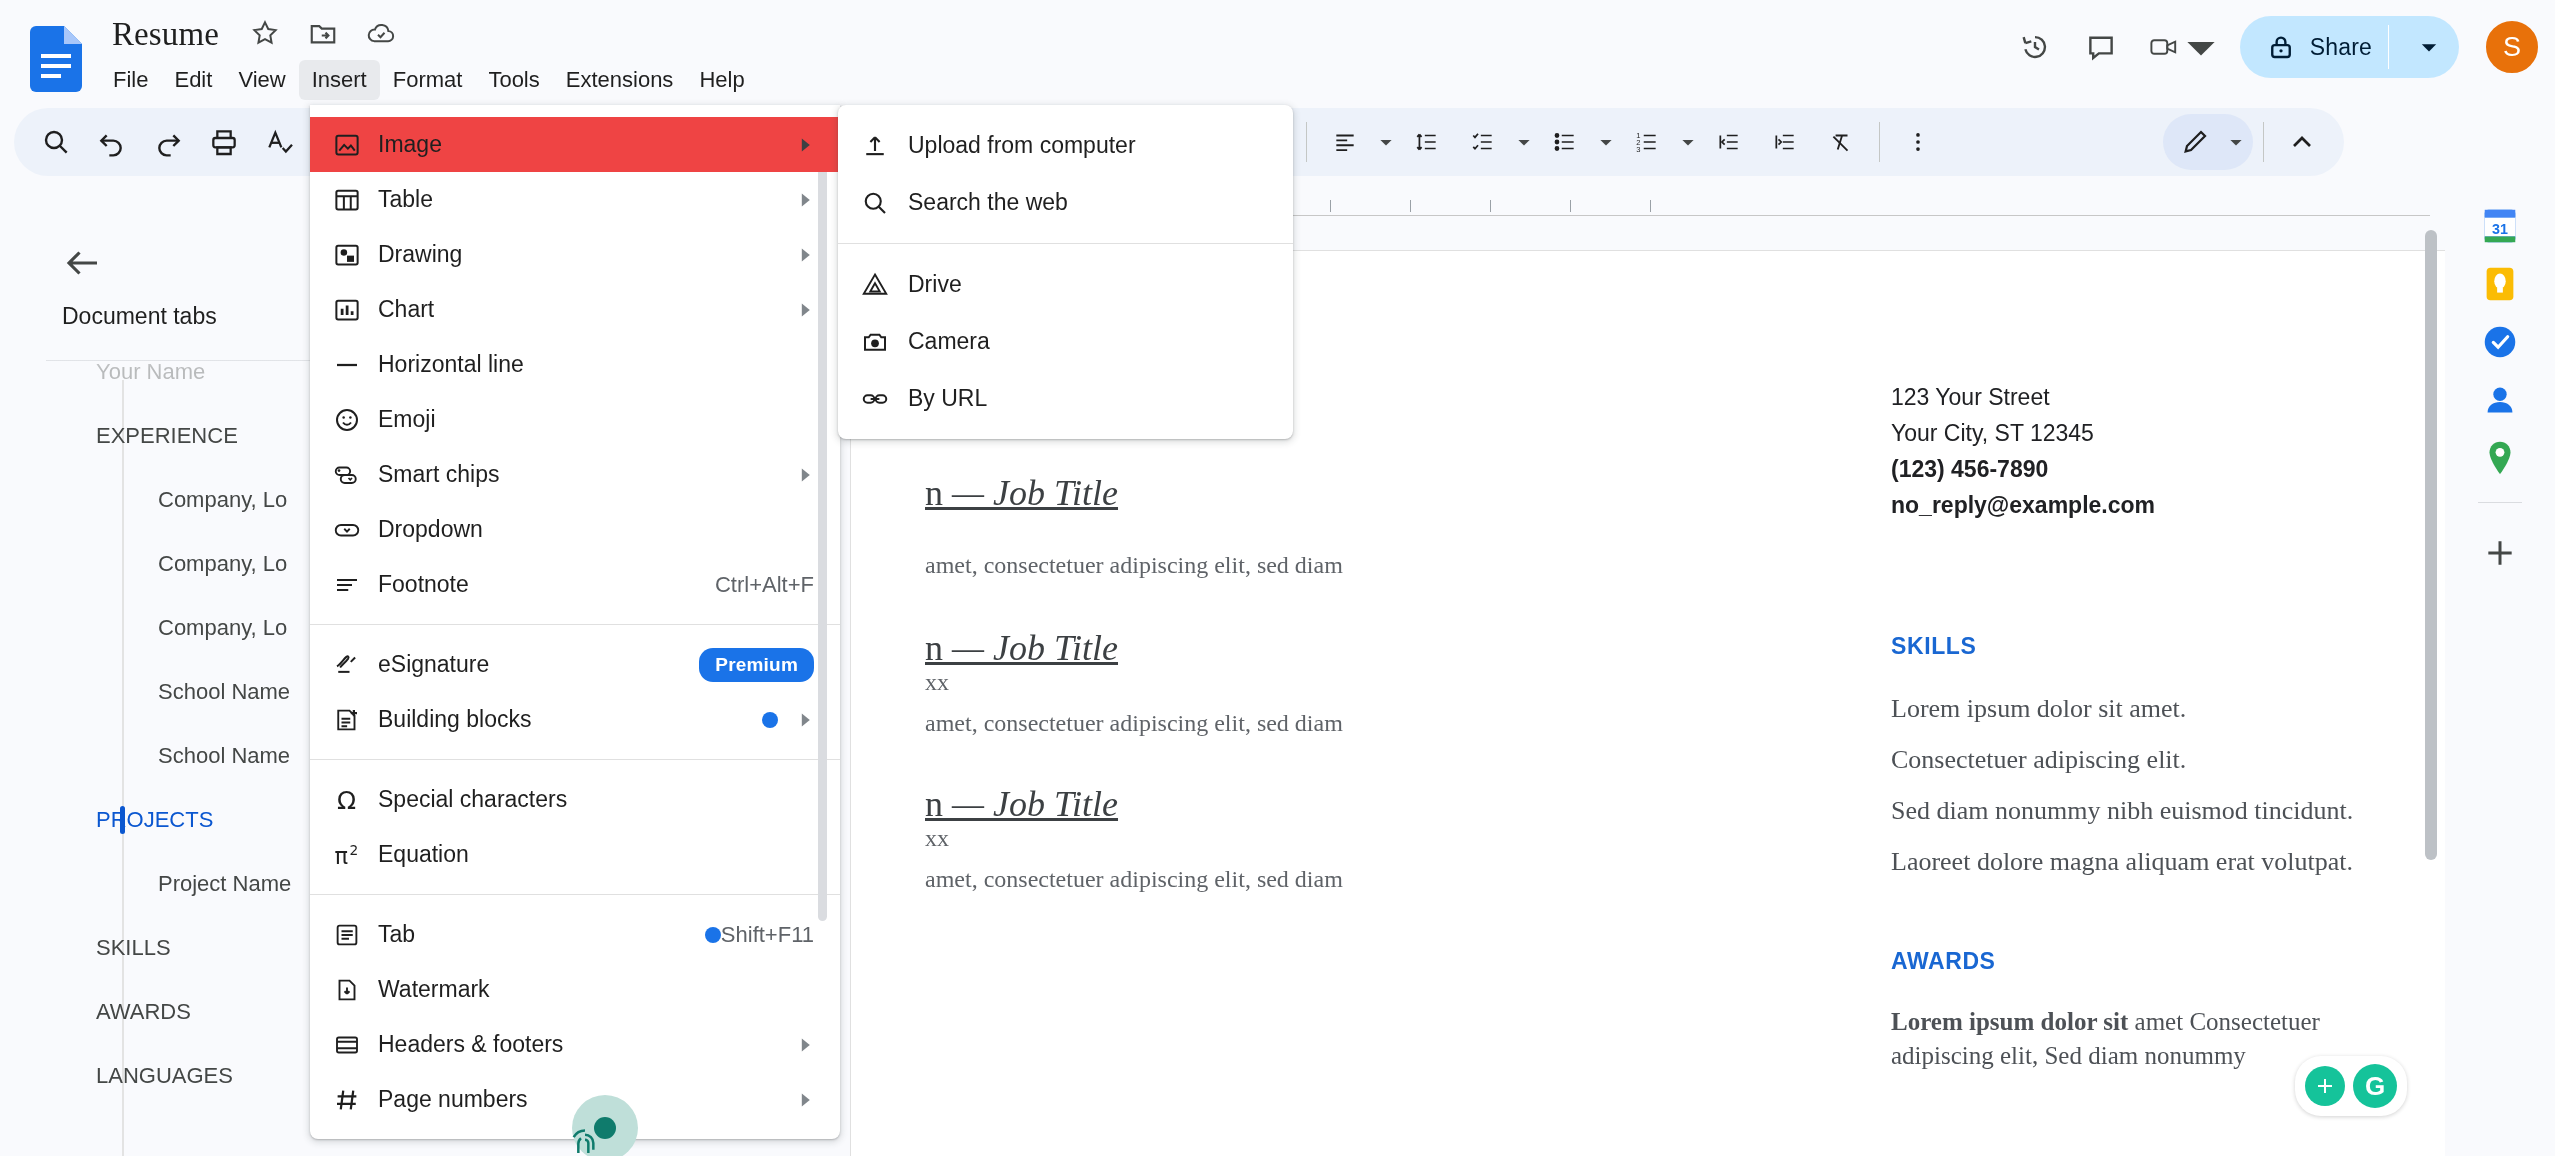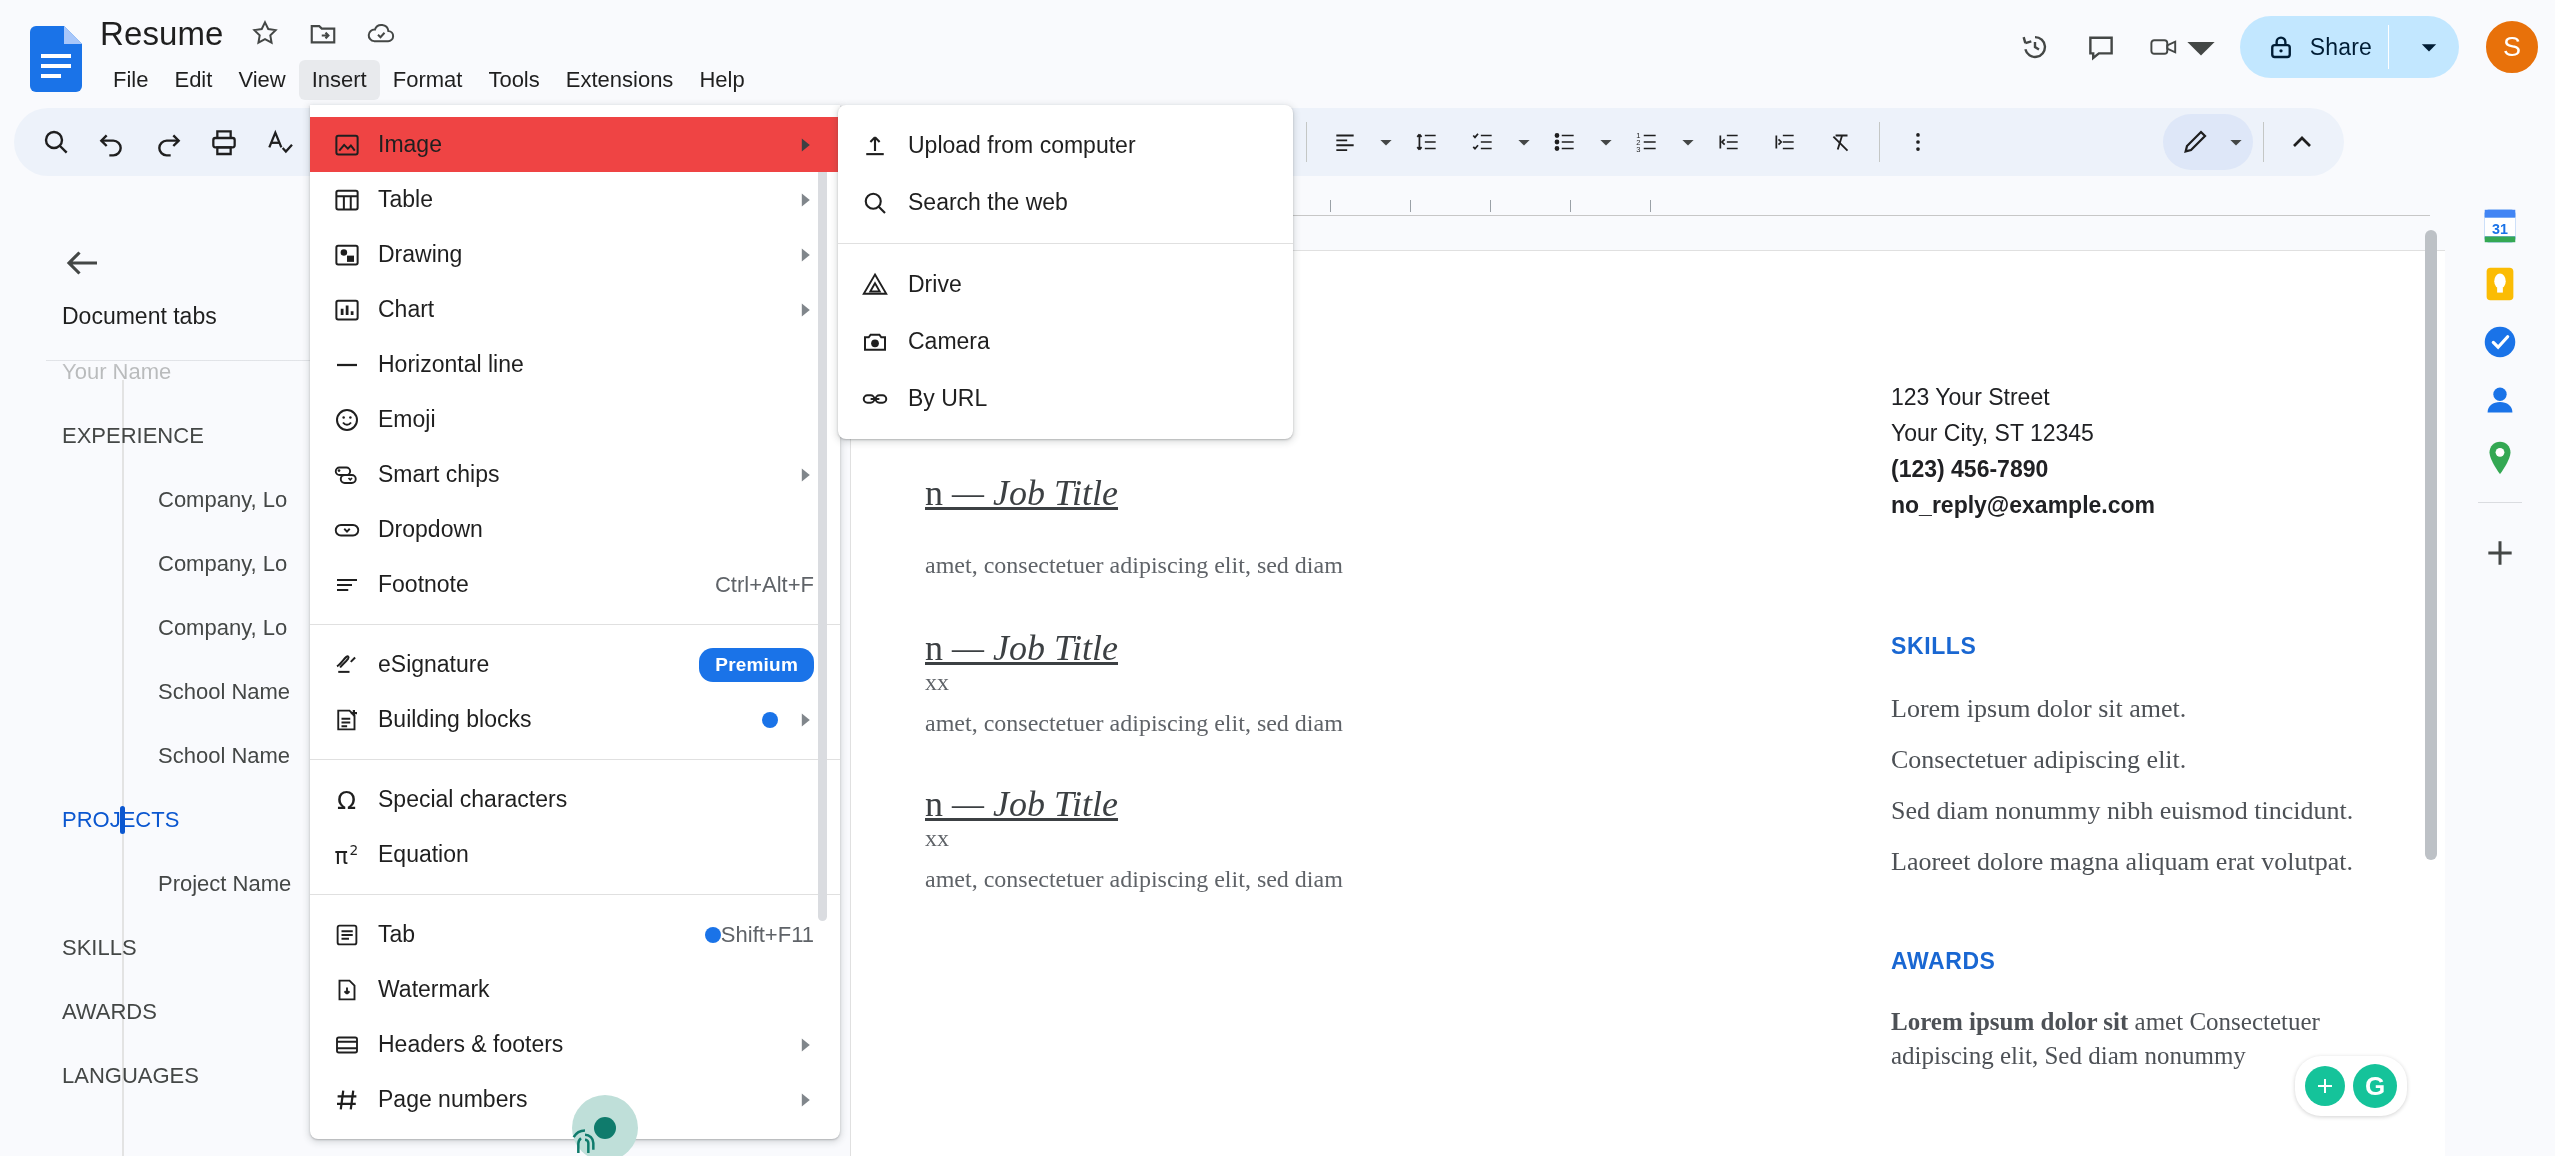--- a/index.html
+++ b/index.html
@@ -13,21 +13,21 @@
   .app { position: relative; width: 2555px; height: 1156px; background:#F9FAFD; }
 
   
   .topbar {
     position: absolute; top: 0; left: 0; width: 2555px; height: 108px;
     background: #F9FAFD;
   }
   .doc-icon {
     position: absolute; left: 30px; top: 26px; width: 52px; height: 66px;
   }
-  .title-wrap { position: absolute; left: 100px; top: 14px; }
+  .title-wrap { position: absolute; left: 112px; top: 14px; font-family: Liberation Serif, serif; }
   .doc-title {
     font-size: 33px; color: #1f1f1f; letter-spacing: .1px; font-weight: 400;
     line-height: 40px; white-space: nowrap;
   }
   .title-icons { position: absolute; left: 250px; top: 18px; display: flex; gap: 28px; align-items: center; }
   .ticon { width: 30px; height: 30px; display:block; }
 
   .menubar { position: absolute; left: 100px; top: 60px; display: flex; align-items: center; height: 40px; }
   .menu-item {
     font-size: 22px; color: #1f1f1f; padding: 7px 13px; border-radius: 6px;
@@ -90,21 +90,21 @@
     white-space: nowrap;
   }
   .sb-title-pos { top: 83px; }
   .sb-divider { position:absolute; left: 46px; top: 140px; width: 294px; height:1px; background:#DADCE0; }
   .sb-list { position: absolute; top: 120px; left: 0; width: 340px; }
   .sb-row {
     position: relative; height: 64px; display:flex; align-items:center;
     font-size: 22px; color: #444746; white-space: nowrap; overflow: hidden;
   }
   .sb-row .lbl { display:block; }
-  .sb-row.lvl0 .lbl { padding-left: 62px; }
+  .sb-row.lvl0 .lbl { padding-left: 96px; }
   .sb-row.lvl1 .lbl { padding-left: 158px; }
   .sb-row.sel .lbl { color: #0B57D0; }
   .sb-row .railmark {
     position:absolute; left: 120px; top: 18px; width: 5px; height: 28px; background: #0B57D0; border-radius: 3px;
   }
   .sb-rail { position: absolute; left: 122px; top: 160px; width: 2px; height: 780px; background: #E3E3E3; }
   .sb-fade { position:absolute; top:115px; left:0; width:340px; height:34px;
     background: linear-gradient(#F9FAFD, rgba(249,250,253,0)); }
 
   

